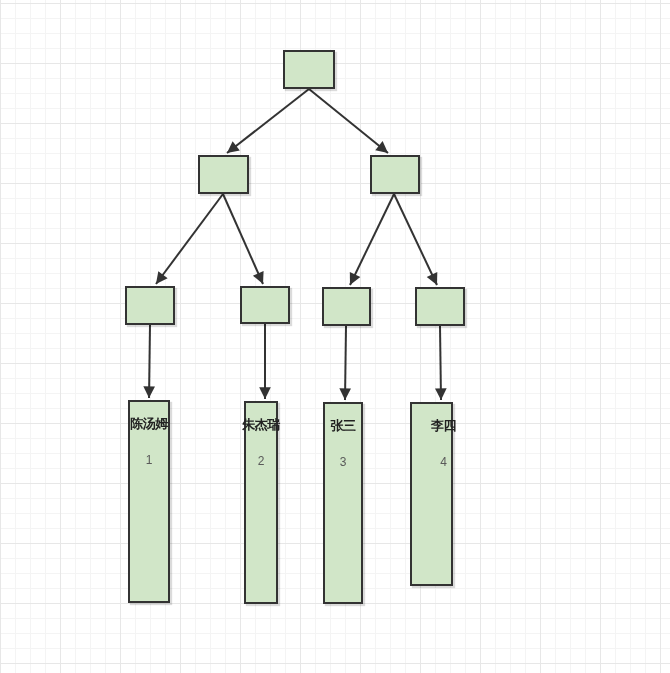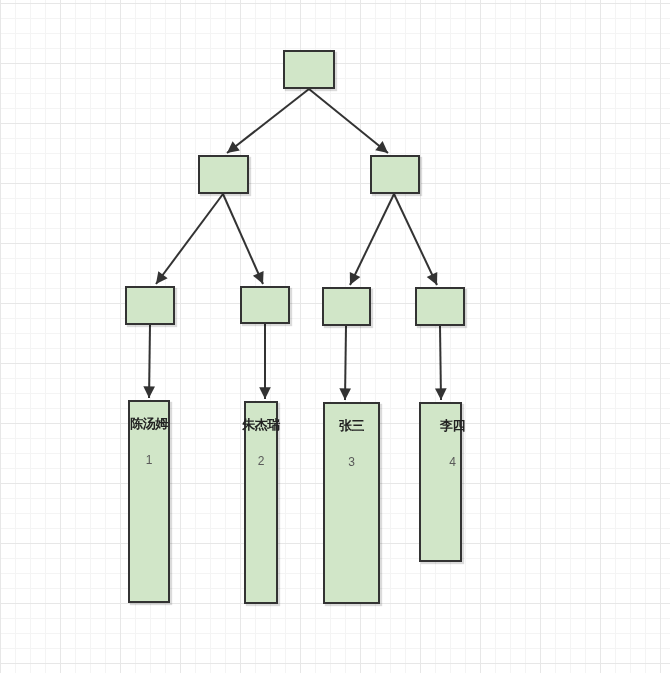--- a/index.html
+++ b/index.html
@@ -38,22 +38,22 @@
   .tree-node-l3b    { left: 240px; top: 286px; width: 50px; height: 38px; }
   .tree-node-l3c    { left: 322px; top: 287px; width: 49px; height: 39px; }
   .tree-node-l3d    { left: 415px; top: 287px; width: 50px; height: 39px; }
   .card {
     display: flex;
     flex-direction: column;
     align-items: center;
   }
   .card-1 { left: 128px; top: 400px; width: 42px; height: 203px; }
   .card-2 { left: 244px; top: 401px; width: 34px; height: 203px; }
-  .card-3 { left: 323px; top: 402px; width: 57px; height: 202px; }
-  .card-4 { left: 419px; top: 402px; width: 43px; height: 160px; padding-left: 24px; }
+  .card-3 { left: 323px; top: 402px; width: 40px; height: 202px; }
+  .card-4 { left: 410px; top: 402px; width: 43px; height: 184px; padding-left: 24px; }
   .card-name {
     margin-top: 14px;
     font-size: 13px;
     font-weight: bold;
     line-height: 16px;
     color: #222222;
     white-space: nowrap;
     letter-spacing: -0.5px;
   }
   .card-value {

